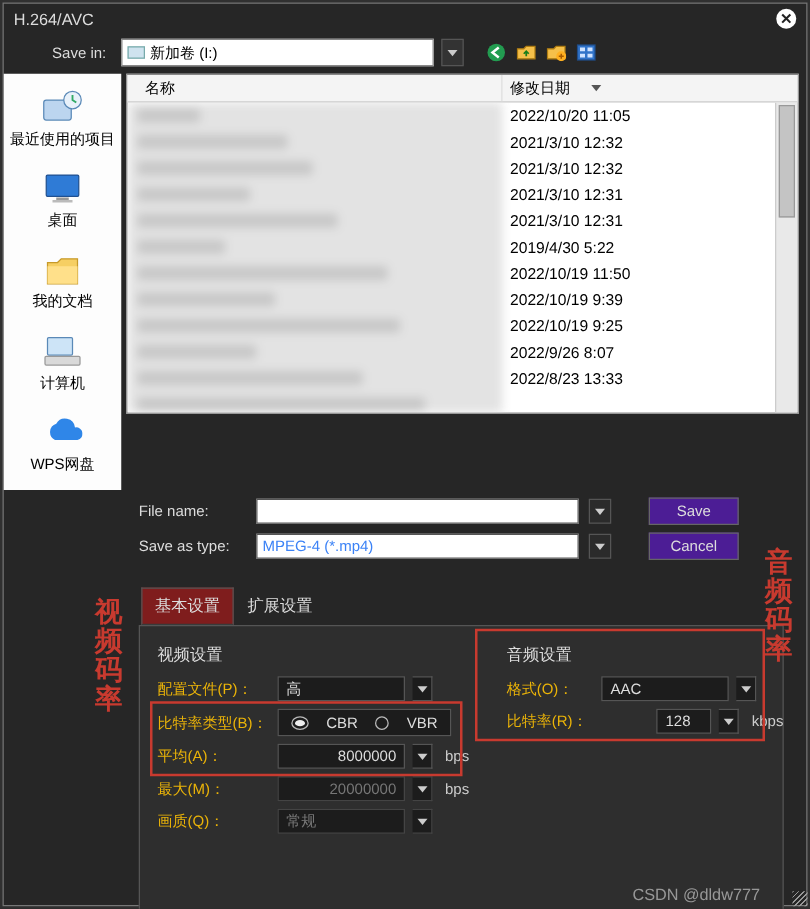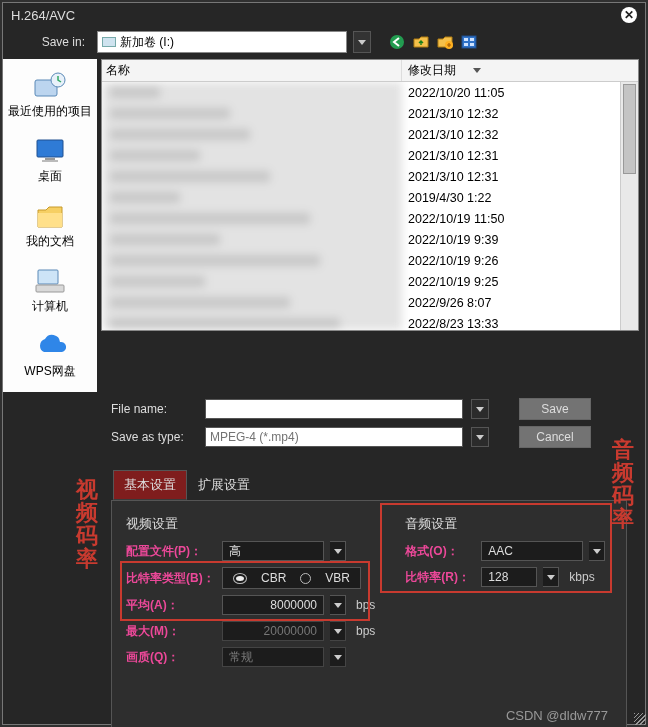--- a/index.html
+++ b/index.html
@@ -22,50 +22,50 @@
 
   .mainrow { display:flex; }
   .sidebar { width:94px; display:flex; flex-direction:column; align-items:center; background:#fdfdfd; color:#000; padding:4px 0;}
   .s-item { display:flex; flex-direction:column; align-items:center; gap:2px; padding:8px 2px; cursor:pointer; width:100%;}
   .s-label { font-size:12px; text-align:center;}
   .s-ico { width:34px; height:30px; display:flex; align-items:center; justify-content:center;}
 
   .listing-wrap { flex:1; padding:0 6px 0 4px;}
   .filelist { background:#fff; color:#000; border:1px solid #888; height:272px; display:flex; flex-direction:column;}
   .fl-head { display:flex; border-bottom:1px solid #ccc; height:22px; align-items:center; background:#f4f4f4;}
-  .col-name { flex:0 0 300px; padding-left:4px; border-right:1px solid #ddd; height:100%; display:flex; align-items:center;}
+  .col-name { flex:0 0 300px; padding-left:14px; border-right:1px solid #ddd; height:100%; display:flex; align-items:center;}
   .col-date { flex:0 0 130px; padding-left:6px; height:100%; display:flex; align-items:center; gap:17px;}
   .fl-body { flex:1; overflow:hidden; display:flex; position:relative;}
   .fl-names { flex:0 0 300px; background:#f0f0f0; filter: blur(4px) contrast(70%) brightness(1.1);}
   .bl-row { height:21px; border-bottom:1px dotted transparent; display:flex; align-items:center; padding-left:8px;}
   .bl-chunk { height:11px; background:#ccc; border-radius:2px;}
   .fl-dates { flex:1; }
   .date-row { height:21px; display:flex; align-items:center; padding-left:6px; font-size:12.5px;}
   .fl-scroll { width:18px; background:#e9e9e9; border-left:1px solid #ccc; position:relative;}
   .fl-sthumb { position:absolute; left:2px; right:2px; top:2px; height:90px; background:#c4c4c4; border:1px solid #999;}
 
   .fieldrow { display:flex; align-items:center; padding:6px 10px 0 108px; gap:8px;}
   .fieldrow .lbl { width:86px; color:#ddd;}
-  .text-combo { flex:0 0 258px; height:20px; background:#fff; border:1px solid #555; display:flex; align-items:center; color:#737373; padding:0 4px;}
+  .text-combo { flex:0 0 258px; height:20px; background:#fff; border:1px solid #555; display:flex; align-items:center; color:#3b82f6; padding:0 4px;}
   .dd-btn { width:18px; height:20px; background:#2b2b2b; border:1px solid #555; display:flex; align-items:center; justify-content:center; cursor:pointer;}
-  .btn { flex:0 0 72px; height:22px; background:#737373; border:1px solid #666; color:#ddd; display:flex; align-items:center; justify-content:center; margin-left:22px; cursor:pointer;}
+  .btn { flex:0 0 72px; height:22px; background:#4c1d95; border:1px solid #666; color:#ddd; display:flex; align-items:center; justify-content:center; margin-left:22px; cursor:pointer;}
 
   .tabs { display:flex; margin:22px 0 0 110px;}
   .tab { padding:5px 10px; color:#ddd; border:1px solid transparent; cursor:pointer; font-size:13px;}
   .tab.active { background:#7f1d1d; border:1px solid #555; border-bottom-color:#3a3a3a;}
   .tabpanel { margin:0 18px 0 108px; border:1px solid #555; background:#2e2e2e; padding:14px 14px 70px 14px; position:relative;}
 
   .cols { display:flex; gap:30px;}
   .col { flex:1;}
   .sect-h { color:#ddd; margin-bottom:8px; font-size:13px;}
   .frow { display:flex; align-items:center; margin:6px 0; gap:6px;}
-  .frow .flbl { width:90px; color:#ec4899;font-weight:bold;}
+  .frow .flbl { width:90px; color:#eab308;}
   .sel { background:#1c1c1c; border:1px solid #555; color:#ddd; height:20px; display:flex; align-items:center; padding:0 6px; }
   .sel-dd { width:16px; height:20px; display:flex; align-items:center; justify-content:center; background:#1c1c1c; border:1px solid #555; border-left:none; cursor:pointer;}
-  .wsel-120 { width:102px; } .wsel-70 { width:56px; }
+  .wsel-120 { width:102px; } .wsel-70 { width:44px;margin-left:44px; }
   .radio-g { display:flex; gap:14px; align-items:center; background:#1c1c1c; border:1px solid #555; padding:3px 10px;}
   .radio { width:11px; height:11px; border-radius:50%; border:1.5px solid #bbb; display:inline-block; position:relative;}
   .radio.sel::after { content:""; position:absolute; inset:2px; border-radius:50%; background:#eee;}
   .unit { color:#ccc; margin-left:4px;}
   .disabled { color:#777;} .disabled .sel, .disabled .sel-dd { color:#777; border-color:#444;}
 
   .anno { position:absolute; font-size:22px; font-weight:700; color:#c83a2f; pointer-events:none; line-height:1.05;}
   .anno span { display:block; }
   .box-red { position:absolute; border:2px solid #c83a2f; pointer-events:none;}
 
@@ -224,24 +224,23 @@
             <div class="bl-row">
                 <span class="bl-chunk" style="width:230px"></span>
               </div>
           </div>
           <div class="fl-dates">
             <div class="date-row">2022/10/20 11:05</div>
             <div class="date-row">2021/3/10 12:32</div>
             <div class="date-row">2021/3/10 12:32</div>
             <div class="date-row">2021/3/10 12:31</div>
             <div class="date-row">2021/3/10 12:31</div>
-            <div class="date-row">2019/4/30 1:22</div>
+            <div class="date-row">2019/4/30 5:22</div>
             <div class="date-row">2022/10/19 11:50</div>
             <div class="date-row">2022/10/19 9:39</div>
-            <div class="date-row">2022/10/19 9:26</div>
             <div class="date-row">2022/10/19 9:25</div>
             <div class="date-row">2022/9/26 8:07</div>
             <div class="date-row">2022/8/23 13:33</div>
           </div>
           <div class="fl-scroll">
             <div class="fl-sthumb"></div>
           </div>
         </div>
       </div>
     </div>

